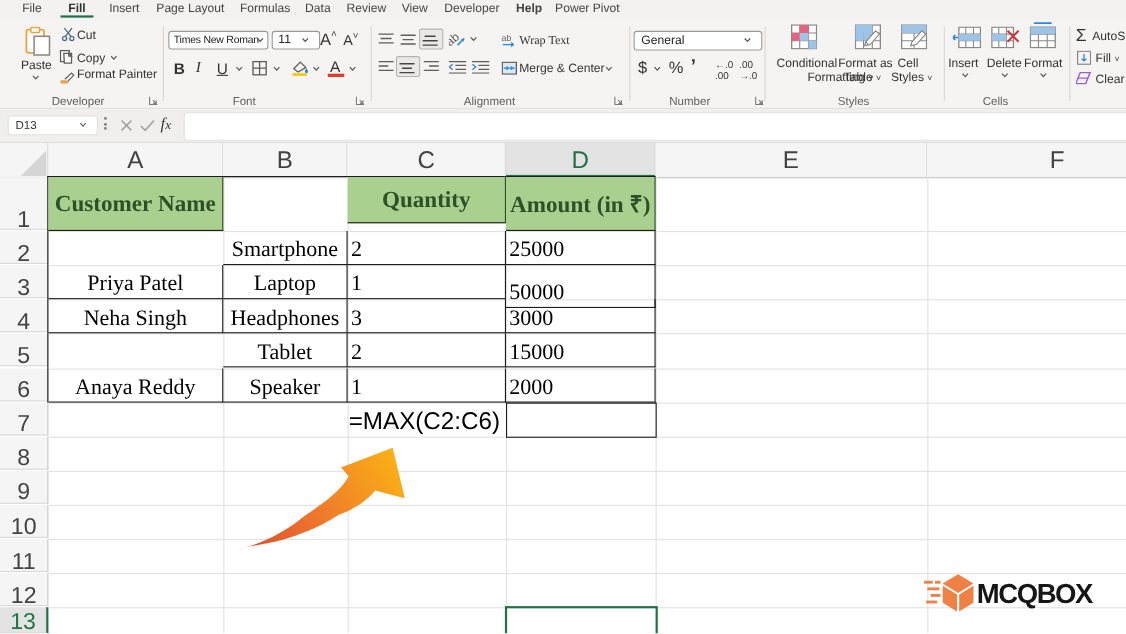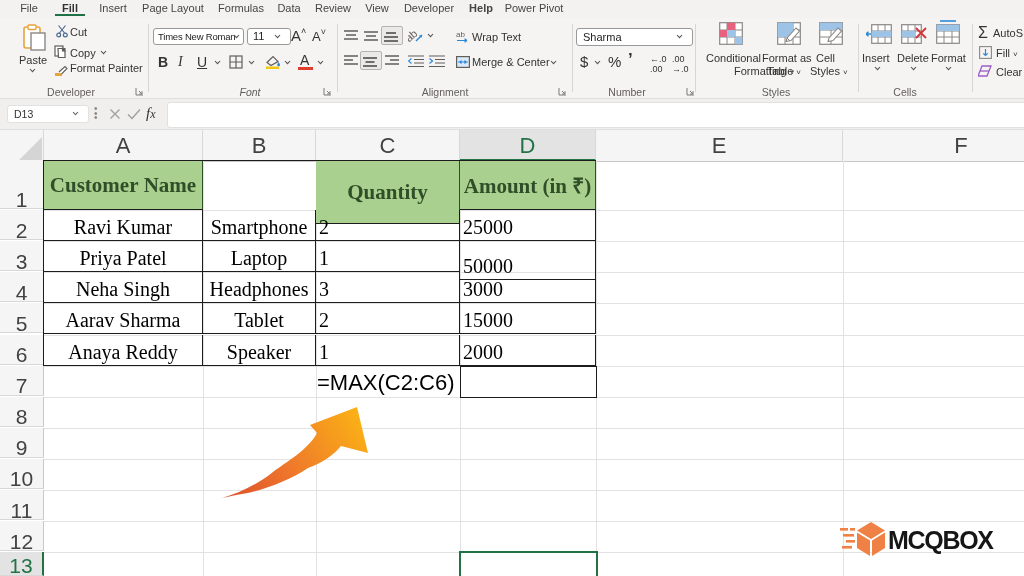--- a/index.html
+++ b/index.html
@@ -58,21 +58,21 @@
   <div id="ribbon">
 
     <div class="gsep" style="left:148px;"></div>
     <div class="gsep" style="left:337px;"></div>
     <div class="gsep" style="left:572px;"></div>
     <div class="gsep" style="left:695px;"></div>
     <div class="gsep" style="left:858px;"></div>
     <div class="gsep" style="left:972px;"></div>
 
     <div class="glabel" style="left:31px;width:80px;">Developer</div>
-    <div class="glabel" style="left:210px;width:80px;font-style:italic;">Font</div>
+    <div class="glabel" style="left:182px;width:80px;">Font</div>
     <div class="glabel" style="left:405px;width:80px;">Alignment</div>
     <div class="glabel" style="left:587px;width:80px;">Number</div>
     <div class="glabel" style="left:736px;width:80px;">Styles</div>
     <div class="glabel" style="left:865px;width:80px;">Cells</div>
 
     <svg class="launch" style="left:135px;" viewBox="0 0 9 9">
         <path d="M1,1 L1,8 L8,8" fill="none" stroke="#7a7a7a" stroke-width="1"></path>
         <path d="M4,4 L7,7 M7,4.2 L7,7 L4.2,7" fill="none" stroke="#7a7a7a" stroke-width="1"></path>
       </svg>
     <svg class="launch" style="left:323px;" viewBox="0 0 9 9">
@@ -172,21 +172,21 @@
       <path d="M8,13 L14,7" stroke="#2b88d8" stroke-width="1.4"></path>
         <path d="M14,7 l-3,0.5 l2.4,2.4 Z" fill="#2b88d8"></path>
     </svg>
     <svg class="chev" style="left:427px;top:15px;" viewBox="0 0 7 5">
         <path d="M1,1 L3.5,3.7 L6,1" fill="none" stroke="#555" stroke-width="1.1"></path>
       </svg>
     <svg class="abs" style="left:456px;top:11px;" width="14" height="14" viewBox="0 0 14 14">
       <text x="0" y="8" font-size="8" fill="#605e5c" font-family="Liberation Sans">ab</text>
       <path d="M1,11.5 L11,11.5 M11,11.5 l-2.5,-1.8 M11,11.5 l-2.5,1.8" stroke="#2b88d8" stroke-width="1.2" fill="none"></path>
     </svg>
-    <div class="rtext" style="left:472px;top:13px;font-size:11px;">Wrap Text</div>
+    <div class="rtext" style="left:472px;top:13px;font-size:11px;font-family:Liberation Serif, serif;">Wrap Text</div>
     <svg class="abs" style="left:344px;top:37px;" width="14" height="12" viewBox="0 0 14 12">
         <path d="M0,1 L14,1 M0,5 L9,5 M0,9 L14,9" stroke="#605e5c" stroke-width="1.3"></path>
       </svg>
     <div class="abs" style="left:360px;top:33px;width:20px;height:17px;border:1px solid #b5b3b1;border-radius:2px;background:#ebe9e7;"></div>
     <svg class="abs" style="left:363px;top:38px;" width="14" height="12" viewBox="0 0 14 12">
         <path d="M0,2 L14,2 M2.5,6 L11.5,6 M0,10 L14,10" stroke="#454545" stroke-width="1.3"></path>
       </svg>
     <svg class="abs" style="left:385px;top:37px;" width="14" height="12" viewBox="0 0 14 12">
         <path d="M0,1 L14,1 M5,5 L14,5 M0,9 L14,9" stroke="#605e5c" stroke-width="1.3"></path>
       </svg>
@@ -200,21 +200,21 @@
     </svg>
     <svg class="abs" style="left:456px;top:38px;" width="14" height="12" viewBox="0 0 14 12">
       <rect x="0.6" y="0.6" width="12.8" height="10.8" fill="#dce9f7" stroke="#605e5c" stroke-width="1.2"></rect>
       <path d="M2,6 L12,6 M4,6 l1.5,-1.5 M4,6 l1.5,1.5 M10,6 l-1.5,-1.5 M10,6 l-1.5,1.5" stroke="#2b88d8" stroke-width="1.1" fill="none"></path>
     </svg>
     <div class="rtext" style="left:472px;top:38px;font-size:11px;">Merge &amp; Center</div>
     <svg class="chev" style="left:550px;top:42px;" viewBox="0 0 7 5">
         <path d="M1,1 L3.5,3.7 L6,1" fill="none" stroke="#555" stroke-width="1.1"></path>
       </svg>
 
-    <div class="inputbox" style="left:576px;top:10px;width:109px;height:16px;line-height:16px;padding-left:6px;font-size:11px;border-color:#999;border-radius:3px;">Sharma</div>
+    <div class="inputbox" style="left:576px;top:10px;width:109px;height:16px;line-height:16px;padding-left:6px;font-size:11px;border-color:#999;border-radius:3px;">General</div>
     <svg class="chev" style="left:676px;top:16px;" viewBox="0 0 7 5">
         <path d="M1,1 L3.5,3.7 L6,1" fill="none" stroke="#555" stroke-width="1.1"></path>
       </svg>
     <div class="rtext" style="left:580px;top:35px;font-size:15px;color:#333;">$</div>
     <svg class="chev" style="left:594px;top:42px;" viewBox="0 0 7 5">
         <path d="M1,1 L3.5,3.7 L6,1" fill="none" stroke="#555" stroke-width="1.1"></path>
       </svg>
     <div class="rtext" style="left:608px;top:35px;font-size:15px;color:#333;">%</div>
     <div class="rtext" style="left:628px;top:32px;font-size:17px;font-weight:bold;color:#333;">’</div>
     <div class="rtext" style="left:650px;top:36px;font-size:9px;color:#333;">←.0<br>.00</div>
@@ -376,39 +376,37 @@
     <div class="hline" style="left:44px;top:266.7px;width:980px;"></div>
     <div class="hline" style="left:44px;top:297.8px;width:980px;"></div>
     <div class="hline" style="left:44px;top:328.9px;width:980px;"></div>
     <div class="hline" style="left:44px;top:360px;width:980px;"></div>
     <div class="hline" style="left:44px;top:391.1px;width:980px;"></div>
     <div class="hline" style="left:44px;top:422.2px;width:980px;"></div>
 
     <div class="abs" style="left:43px;top:30px;width:1px;height:206px;background:#1c1c1c;"></div>
     <div class="abs" style="left:43px;top:30px;width:553px;height:1px;background:#1c1c1c;"></div>
     <div class="tcell hcell" style="left:44px;top:31px;width:159px;height:49.1px;">Customer&nbsp;Name</div>
-    <div class="tcell hcell" style="left:316px;top:31px;width:144px;height:63px;">Quantity</div>
+    <div class="tcell hcell" style="left:316px;top:31px;width:144px;height:42px;">Quantity</div>
     <div class="tcell hcell" style="left:460px;top:31px;width:136px;height:49.1px;">Amount (in ₹)</div>
 
-    <div class="tcell" style="left:44px;top:80.1px;width:159px;height:31.1px;">Ravi Kumar</div>
     <div class="tcell" style="left:203px;top:80.1px;width:113px;height:31.1px;">Smartphone</div>
     <div class="tcell numcell" style="left:316px;top:80.1px;width:144px;height:31.1px;">2</div>
     <div class="tcell numcell" style="left:460px;top:80.1px;width:136px;height:31.1px;">25000</div>
 
     <div class="tcell" style="left:44px;top:111.2px;width:159px;height:31.1px;">Priya Patel</div>
     <div class="tcell" style="left:203px;top:111.2px;width:113px;height:31.1px;">Laptop</div>
     <div class="tcell numcell" style="left:316px;top:111.2px;width:144px;height:31.1px;">1</div>
     <div class="tcell numcell" style="left:460px;top:111.2px;width:136px;height:39px;">50000</div>
 
     <div class="tcell" style="left:44px;top:142.3px;width:159px;height:31.1px;">Neha Singh</div>
     <div class="tcell" style="left:203px;top:142.3px;width:113px;height:31.1px;">Headphones</div>
     <div class="tcell numcell" style="left:316px;top:142.3px;width:144px;height:31.1px;">3</div>
     <div class="tcell numcell" style="left:460px;top:142.3px;width:136px;height:31.1px;">3000</div>
 
-    <div class="tcell" style="left:44px;top:173.4px;width:159px;height:31.1px;">Aarav Sharma</div>
     <div class="tcell" style="left:203px;top:173.4px;width:113px;height:31.1px;">Tablet</div>
     <div class="tcell numcell" style="left:316px;top:173.4px;width:144px;height:31.1px;">2</div>
     <div class="tcell numcell" style="left:460px;top:173.4px;width:136px;height:31.1px;">15000</div>
 
     <div class="tcell" style="left:44px;top:204.5px;width:159px;height:31.1px;">Anaya Reddy</div>
     <div class="tcell" style="left:203px;top:204.5px;width:113px;height:31.1px;">Speaker</div>
     <div class="tcell numcell" style="left:316px;top:204.5px;width:144px;height:31.1px;">1</div>
     <div class="tcell numcell" style="left:460px;top:204.5px;width:136px;height:31.1px;">2000</div>
 
     <div class="abs" style="left:317px;top:235.6px;height:30px;display:flex;align-items:flex-end;

